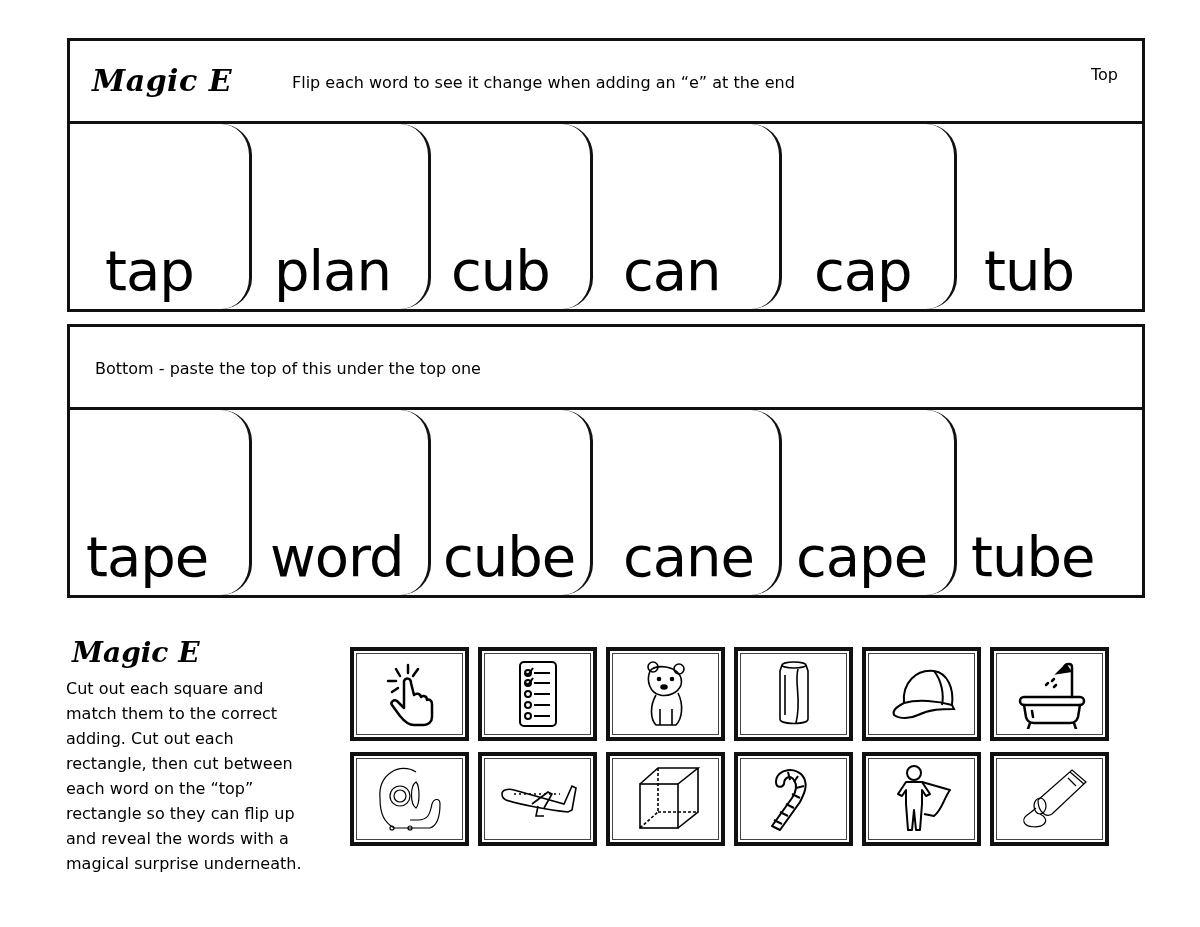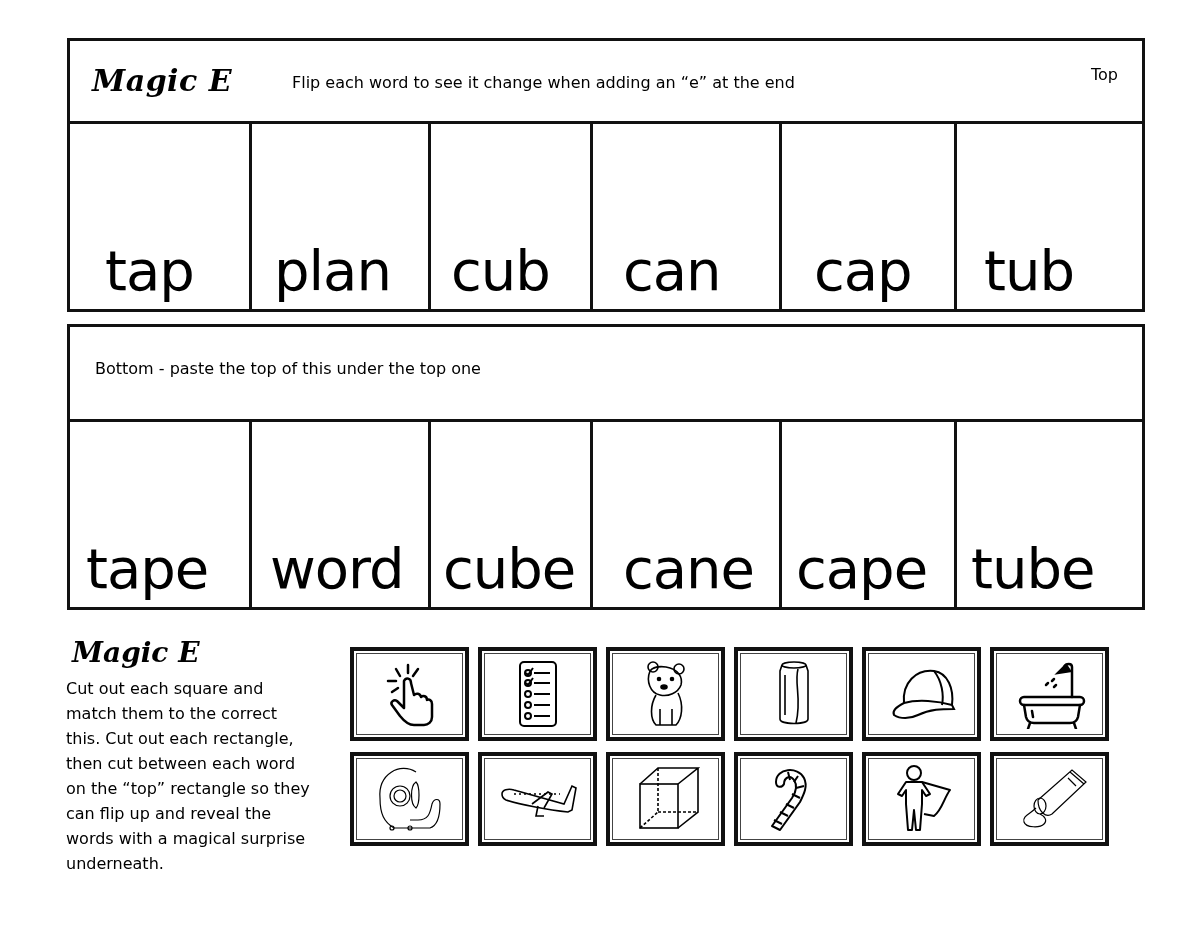--- a/index.html
+++ b/index.html
@@ -2,29 +2,29 @@
 <html><head>
 <meta charset="utf-8">
 <style>
   * { box-sizing: border-box; margin: 0; padding: 0; }
   html, body { width: 1200px; height: 927px; background: #ffffff; overflow: hidden; }
   body { position: relative; font-family: "DejaVu Sans", sans-serif; color: #000; }
 
   .strip { position: absolute; left: 67px; width: 1078px; border: 3px solid #111; }
   .strip .hdr { position: relative; border-bottom: 3px solid #111; }
   .strip .cells { display: flex; }
-  .strip .cell { position: relative; border-right: 3px solid #111; }
+  .strip .cell { position: relative; border-right: 3px solid #111; border-radius: 31px; }
   .strip .cell:last-child { border-right: none; }
   .strip .word { position: absolute; bottom: 10px; font-family: "DejaVu Sans", sans-serif; font-size: 56px; line-height: 1; letter-spacing: -1px; }
 
   #top { top: 38px; }
   #top .hdr { height: 83px; }
   #top .cells { height: 185px; }
   #bottom { top: 324px; }
-  #bottom .hdr { height: 95px; }
+  #bottom .hdr { height: 83px; }
   #bottom .cells { height: 185px; }
 
   .title { position: absolute; left: 22px; top: 22px; font-family: "DejaVu Serif", serif; font-style: italic; font-weight: bold; font-size: 30px; letter-spacing: 0.5px; }
   .subtitle { position: absolute; left: 222px; top: 32px; font-size: 16px; }
   .toplabel { position: absolute; right: 24px; top: 24px; font-size: 16px; }
   .bottom-instr { position: absolute; left: 25px; top: 32px; font-size: 16px; }
 
   .c0 { width: 182px; } .c1 { width: 179px; } .c2 { width: 162px; }
   .c3 { width: 189px; padding-left: 24px; } .c4 { width: 175px; } .c5 { width: 177px; }
 
@@ -86,21 +86,21 @@
     <div class="cell c4">
         <span class="word" style="left:14px">cape</span>
       </div>
     <div class="cell c5">
         <span class="word" style="left:14px">tube</span>
       </div>
   </div>
 </div>
 
 <div id="side-title">Magic E</div>
-<div id="side-text">Cut out each square and match them to the correct this. Cut out each rectangle, then cut between each word on the “top” rectangle so they can flip up and reveal the words with a magical surprise underneath.</div>
+<div id="side-text">Cut out each square and match them to the correct adding. Cut out each rectangle, then cut between each word on the “top” rectangle so they can flip up and reveal the words with a magical surprise underneath.</div>
 
 <div class="pic-grid">
 
   <div class="pic">
     <svg viewBox="0 0 80 70" fill="none" stroke="#000" stroke-width="2.5" stroke-linecap="round" stroke-linejoin="round">
       <path d="M26 10 L30 17 M38 6 L38 14 M48 10 L43 17 M18 22 L26 22 M22 33 L28 29"></path>
       <path d="M34 22 C36 18 41 19 41 24 L44 36 C46 34 50 34 51 38 C53 36 57 37 57 41 C59 40 62 41 62 45 L62 58 C62 63 58 66 54 66 L44 66 C38 66 34 62 30 57 L22 46 C20 43 24 40 27 42 L34 49 Z"></path>
     </svg>
   </div>
   <div class="pic">

